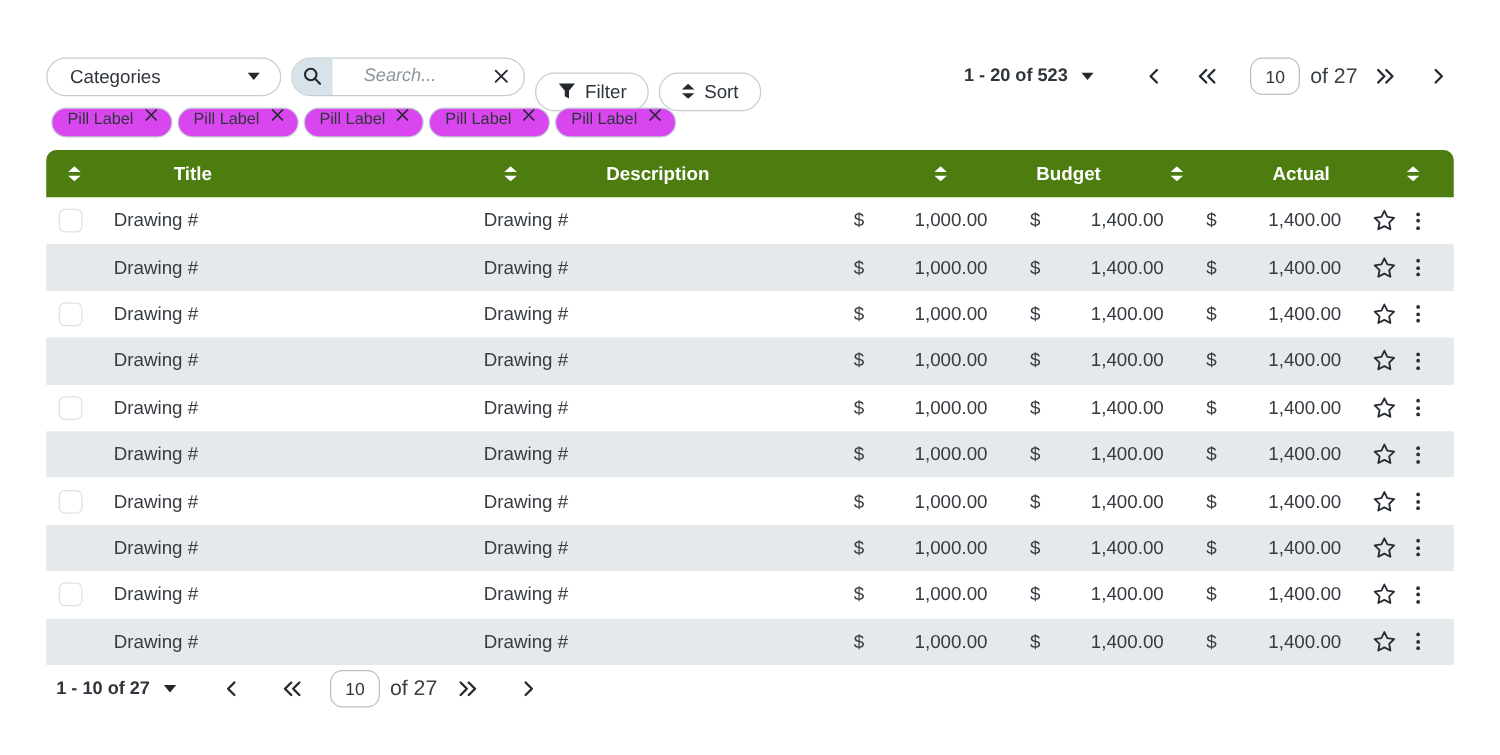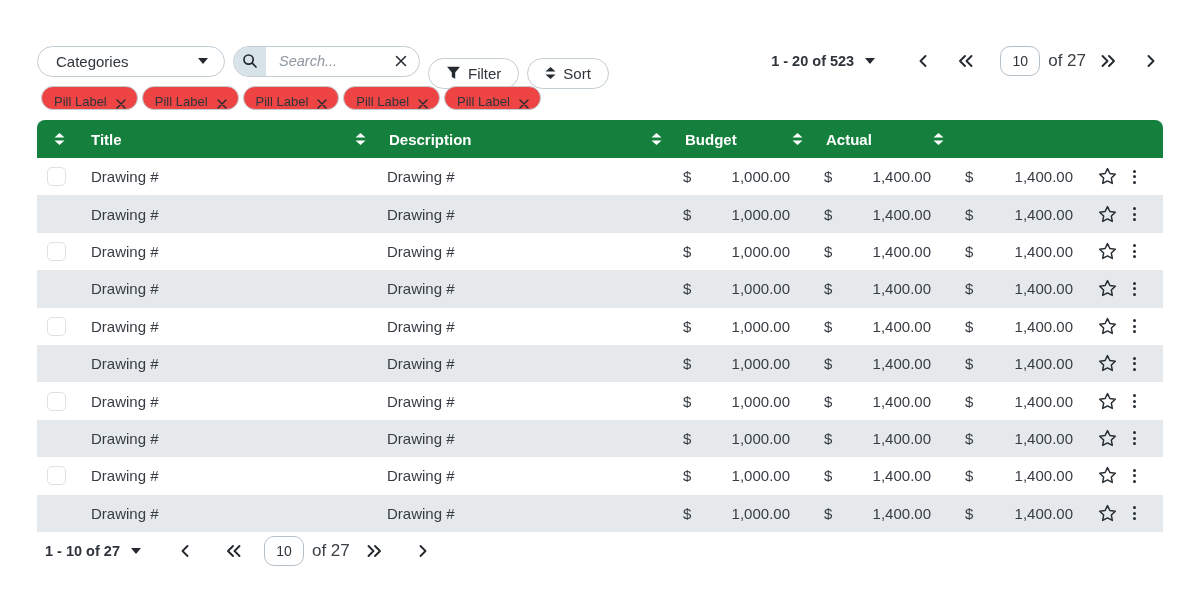--- a/index.html
+++ b/index.html
@@ -6,21 +6,21 @@
   html, body { background: #fff; }
   body { font-family: "Liberation Sans", "DejaVu Sans", sans-serif; color: #363c42; }
   .app { position: relative; width: 1200px; height: 604px; background: #fff; overflow: hidden; text-decoration: underline; }
 
   
   .toolbar { position: absolute; left: 37px; right: 43px; top: 45px; height: 32px;
              display: flex; align-items: center; gap: 8px; }
   .ctl { height: 31px; border: 1px solid #c2ccd3; border-radius: 16px; background: #fff;
          display: flex; align-items: center; font-size: 15px; color: #2f353b; }
   .categories { width: 188px; padding: 0 16px 0 18px; justify-content: space-between; cursor: pointer; }
-  .searchbox { width: 187px; padding: 0; overflow: hidden; }
+  .searchbox { width: 187px; padding: 0; overflow: hidden; gap: 12px; }
   .search-iconseg { width: 32px; height: 100%; background: #d8e2e9; display: flex;
                     align-items: center; justify-content: center; flex: 0 0 auto; }
   .searchbox input { flex: 1 1 auto; min-width: 0; border: 0; outline: none; background: transparent;
                      font-family: inherit; font-size: 14.5px; color: #2f353b; padding: 0 6px 0 13px; }
   .searchbox input::placeholder { font-style: italic; color: #8d969e; }
   .search-clear { padding: 0 12px 0 4px; display: flex; align-items: center; cursor: pointer; }
   .btn { padding: 0 17px; gap: 7px; cursor: pointer; font-weight: 400; margin-top: 24px; }
 
   .pager { display: flex; align-items: center; }
   .pager-top { margin-left: auto; }
@@ -31,30 +31,30 @@
               text-align: center; font-family: inherit; font-size: 14px; color: #2f353b; outline: none; }
   .pg-of { font-size: 17px; color: #3a4045; white-space: nowrap; }
   .pager-top .range-sel { margin-right: 42px; }
   .pager-top .a1 { margin-right: 28px; }
   .pager-top .a2 { margin-right: 26px; }
   .pager-top .pg-of { margin: 0 14px 0 8px; }
   .pager-top .a3 { margin-right: 28px; }
 
   
   .pills { position: absolute; left: 41px; top: 86px; display: flex; gap: 4px; }
-  .pill { height: 24px; border: 1px solid #c2ccd3; border-radius: 12px; background: #ef4444;
-          display: flex; align-items: flex-end; gap: 9px; padding: 0 11px 0 12px;
+  .pill { height: 24px; border: 1px solid #c2ccd3; border-radius: 12px; background: #d946ef;
+          display: flex; align-items: flex-start; gap: 9px; padding: 0 11px 0 12px;
           font-size: 13px; color: #2f353b; cursor: pointer; }
   .pill .x { display: flex; align-items: center; cursor: pointer; }
 
   
   .table { position: absolute; left: 37px; top: 120px; width: 1126px; }
   .grid-row { display: grid; grid-template-columns: 44px 298px 296px 141px 141px 130px 76px;
               align-items: center; }
-  .thead { background: #15803d; height: 38px; border-radius: 8px 8px 0 0; color: #fff; }
+  .thead { background: #4d7c0f; height: 38px; border-radius: 8px 8px 0 0; color: #fff; gap: 48px; }
   .th { display: flex; align-items: center; justify-content: space-between;
         font-size: 15px; font-weight: 700; padding: 0 13px 0 10px; height: 100%; cursor: pointer; }
   .th-check { justify-content: center; padding: 0; }
   .sorticon { display: flex; flex: 0 0 auto; }
   .row { height: 37.4px; background: #fff; }
   .row.alt { background: #e5e9ec; }
   .cell { font-size: 15px; color: #363c42; padding-left: 10px; }
   .c-check { padding-left: 0; display: flex; align-items: center; }
   .checkbox { width: 19px; height: 19px; margin-left: 10px; border: 1.5px solid #dde2e7;
               border-radius: 5px; background: #fff; cursor: pointer; }

